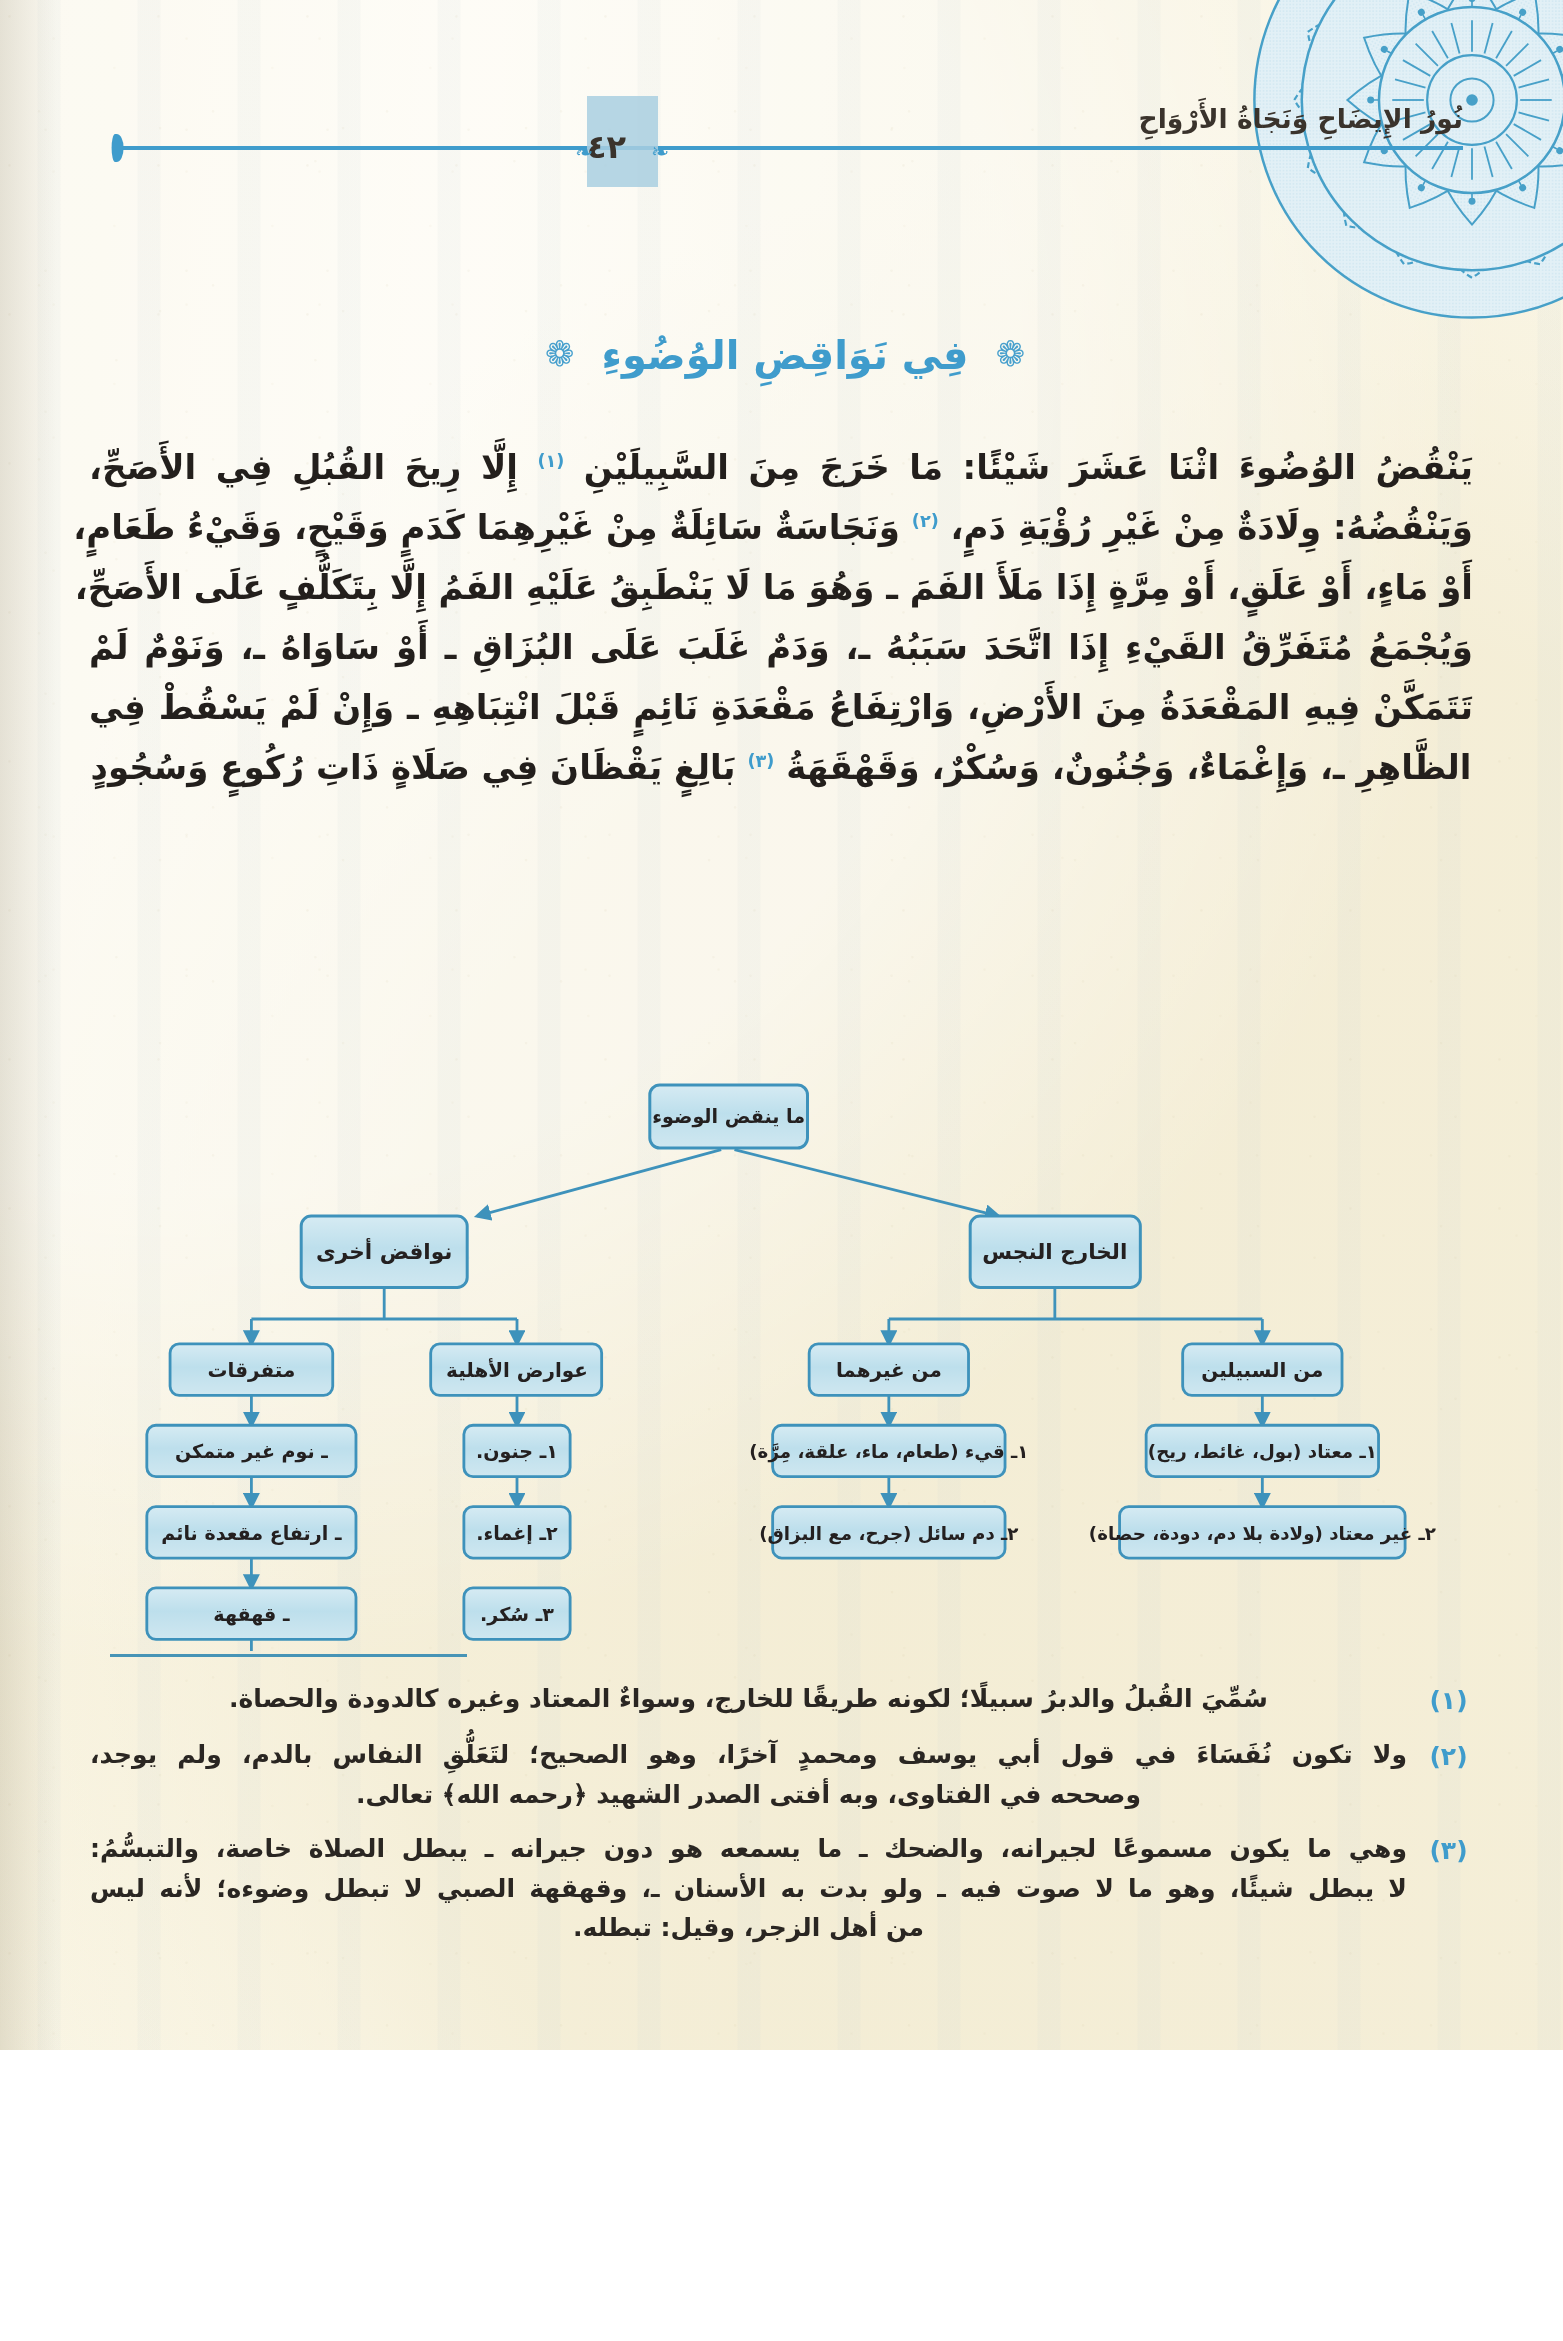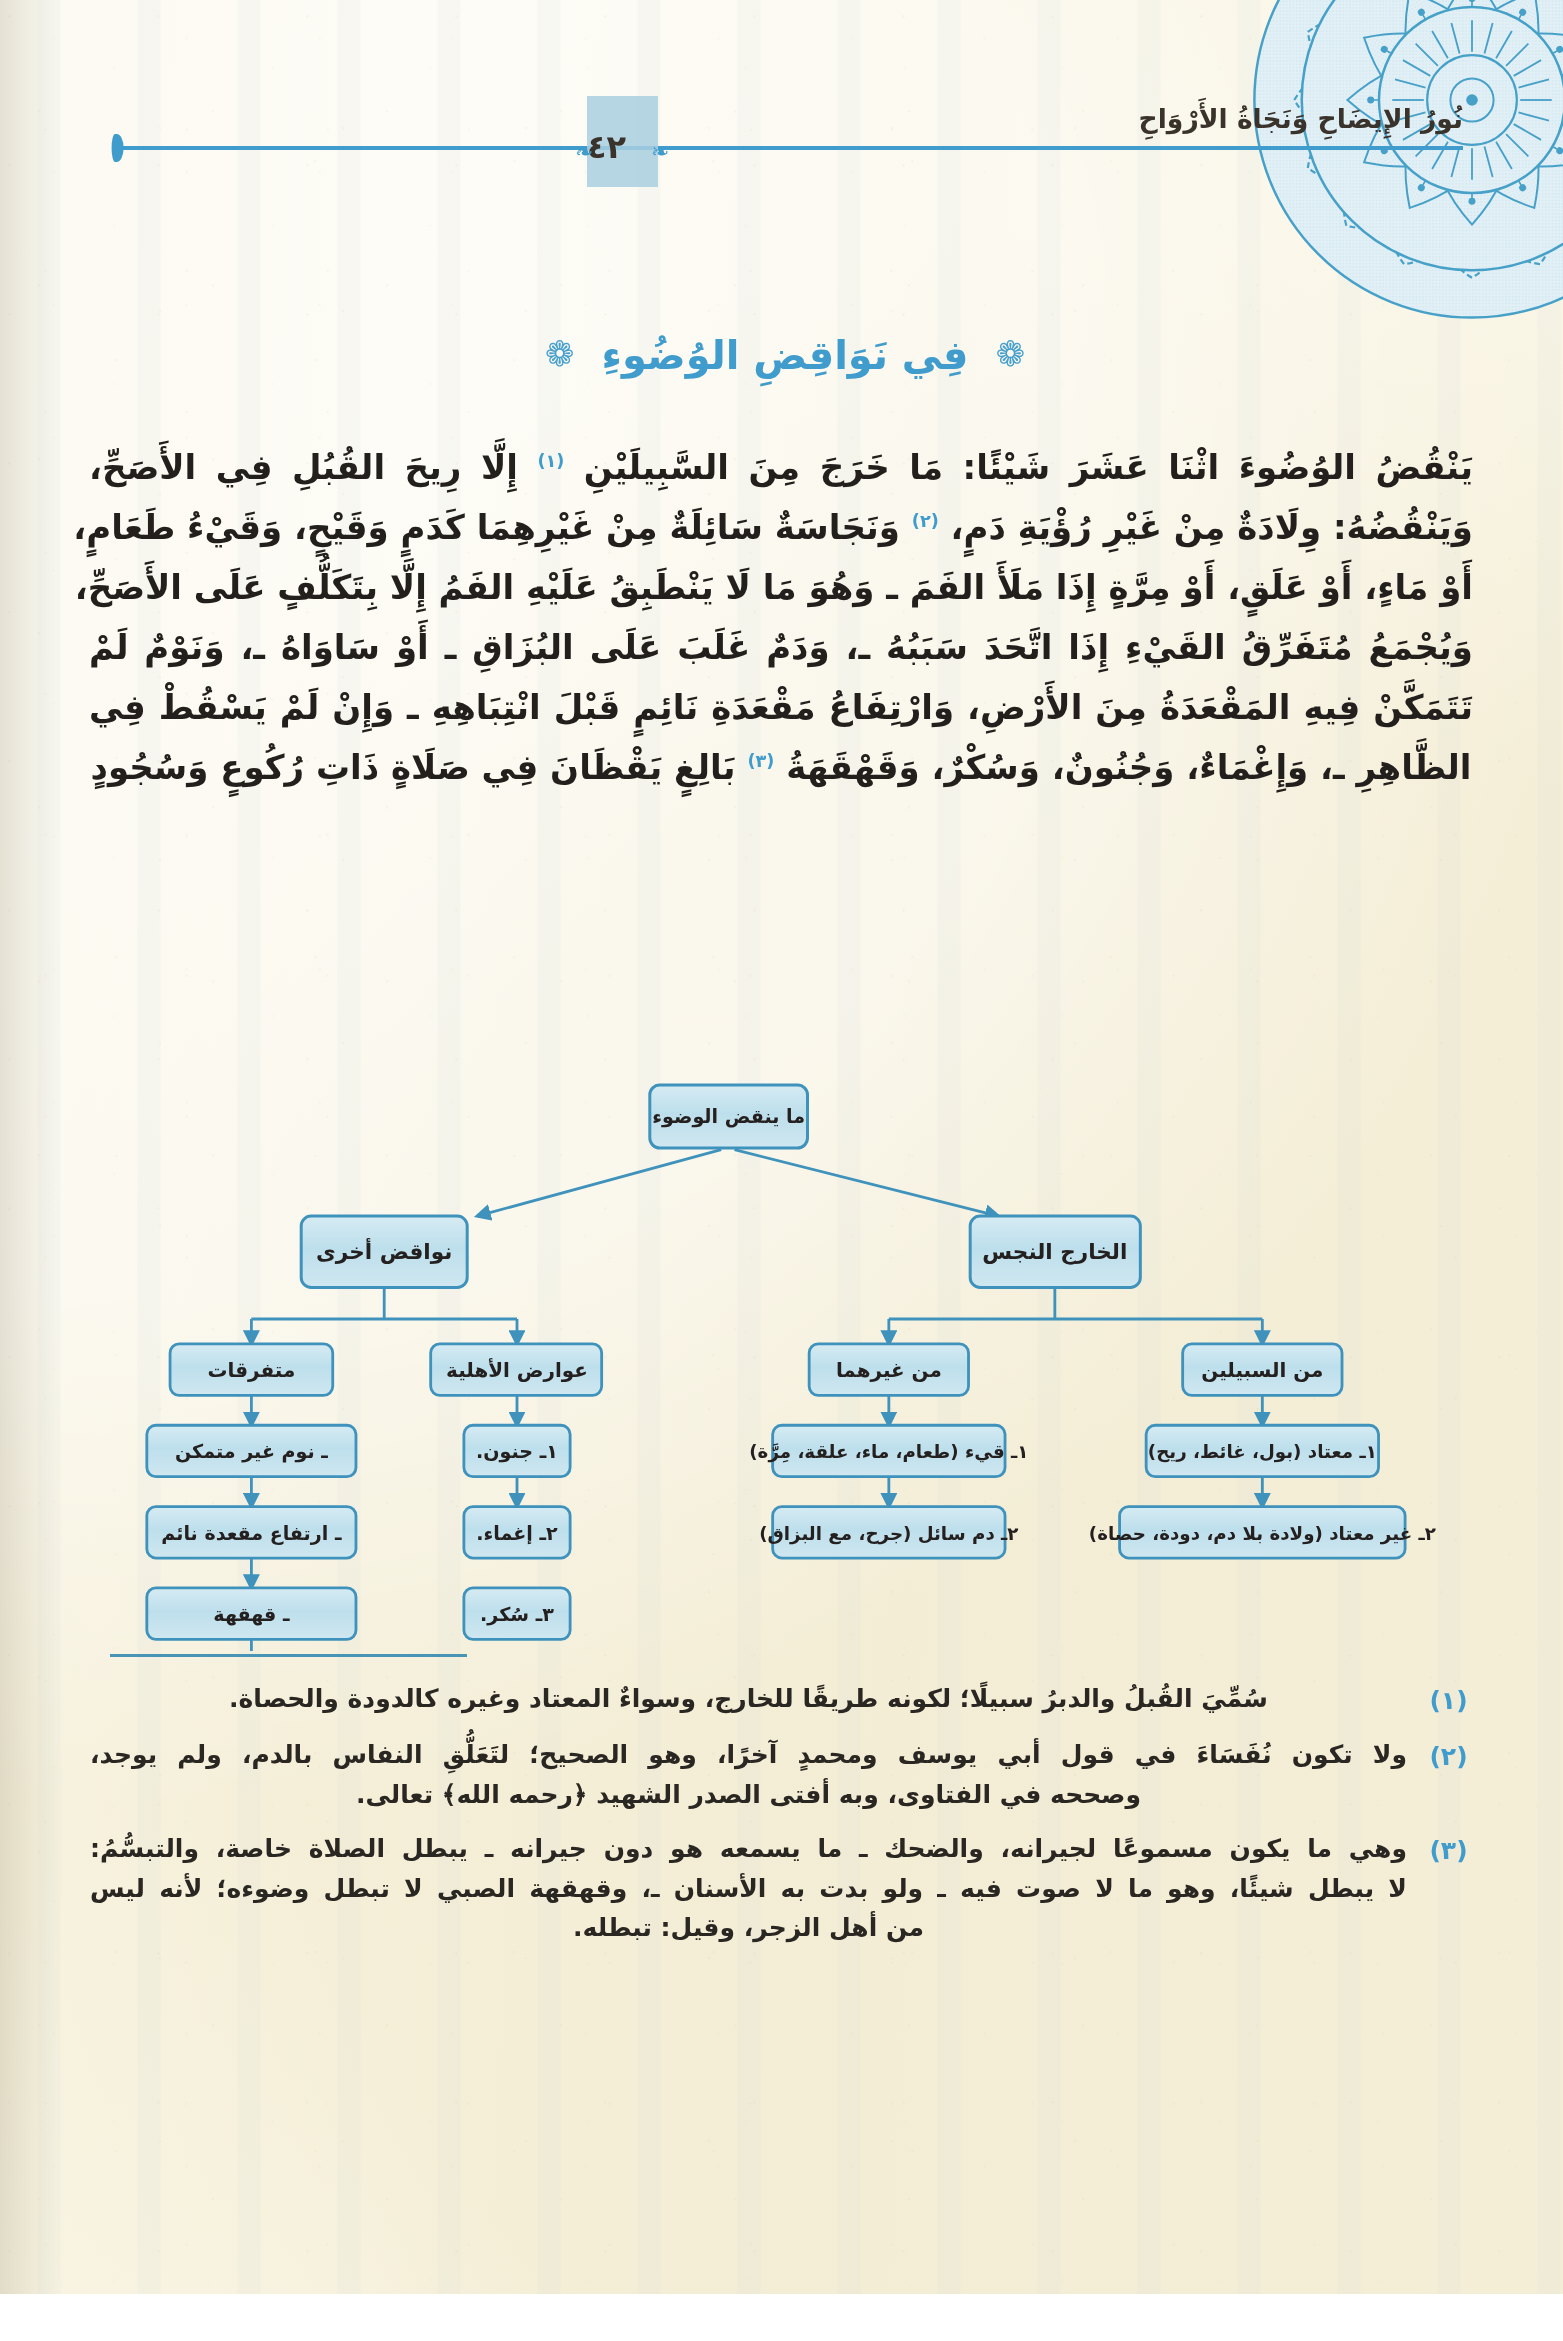--- a/index.html
+++ b/index.html
@@ -8,21 +8,21 @@
     padding: 0;
     background: #ffffff;
   }
   body {
     font-family: "DejaVu Sans", "Liberation Sans", sans-serif;
   }
 
   .page {
     position: relative;
     width: 1564px;
-    height: 2294px;
+    height: 2050px;
     margin: 0 auto;
     overflow: hidden;
     background-color: #faf6e4;
     background-image:
       radial-gradient(circle at 12% 18%, rgba(255,255,255,.55) 0 38%, rgba(0,0,0,0) 60%),
       radial-gradient(circle at 78% 72%, rgba(243,236,211,.8) 0 45%, rgba(0,0,0,0) 70%),
       linear-gradient(93deg, #f8f3e0 0%, #fcf9ec 28%, #f7f2de 58%, #fbf7e8 100%);
     color: #2d2a26;
   }
 

